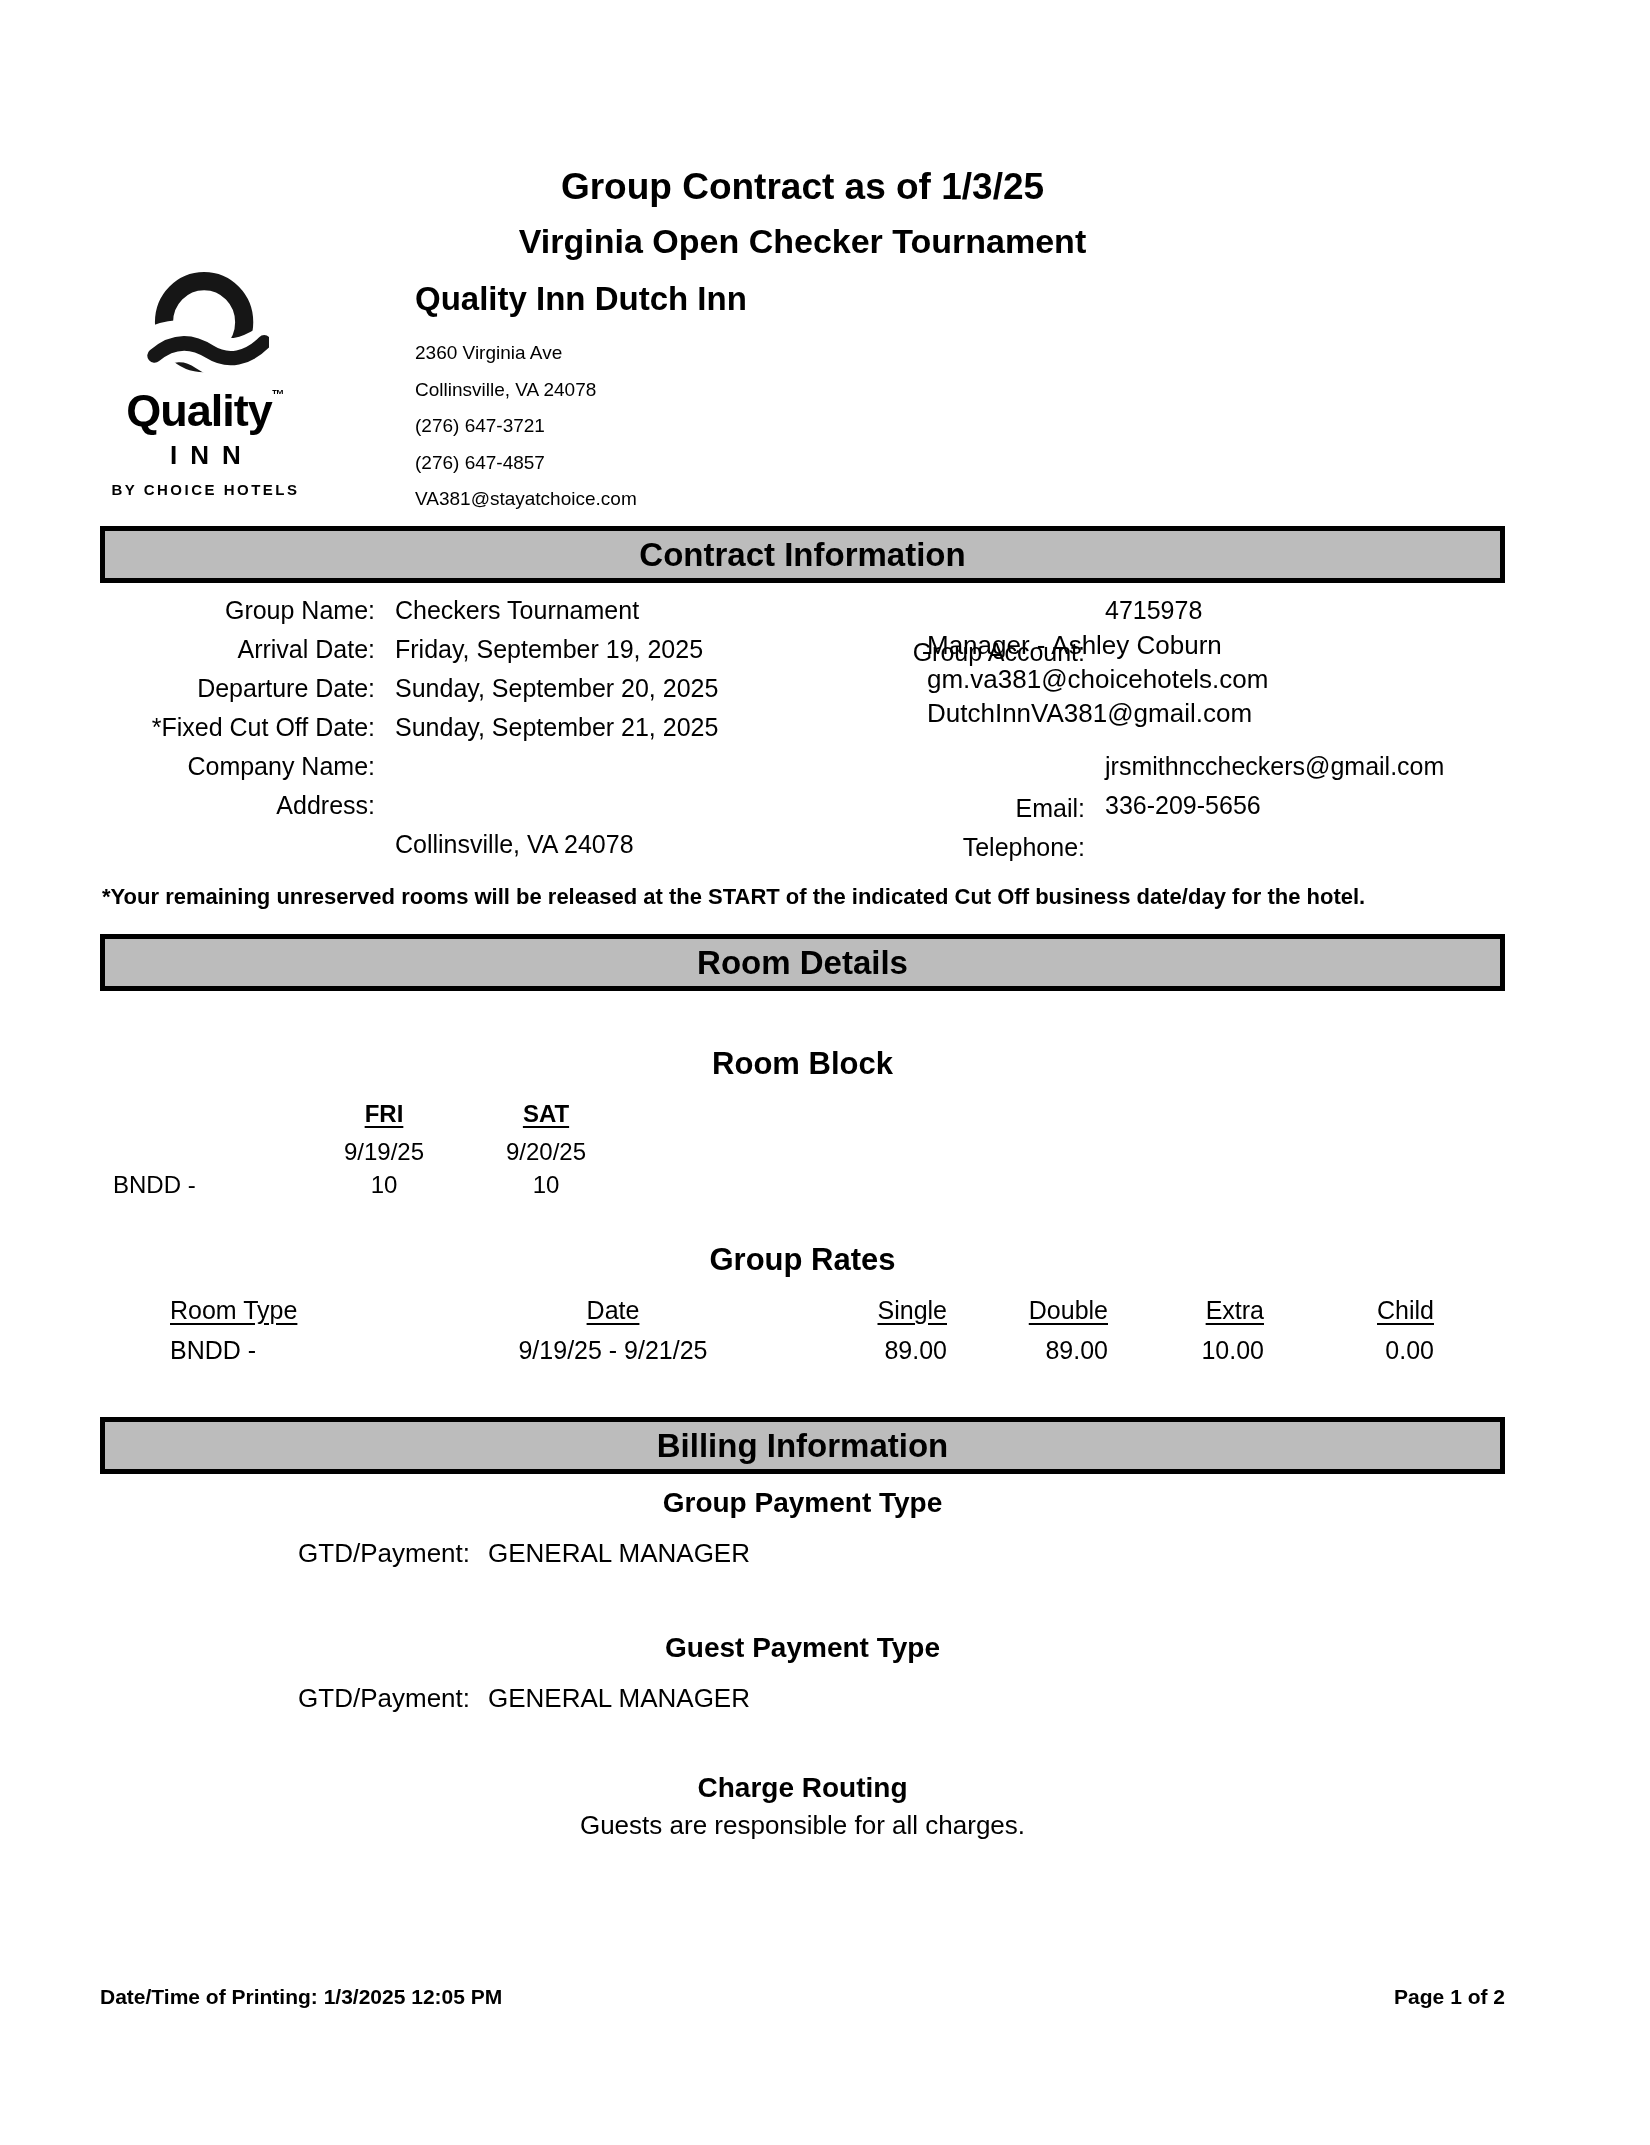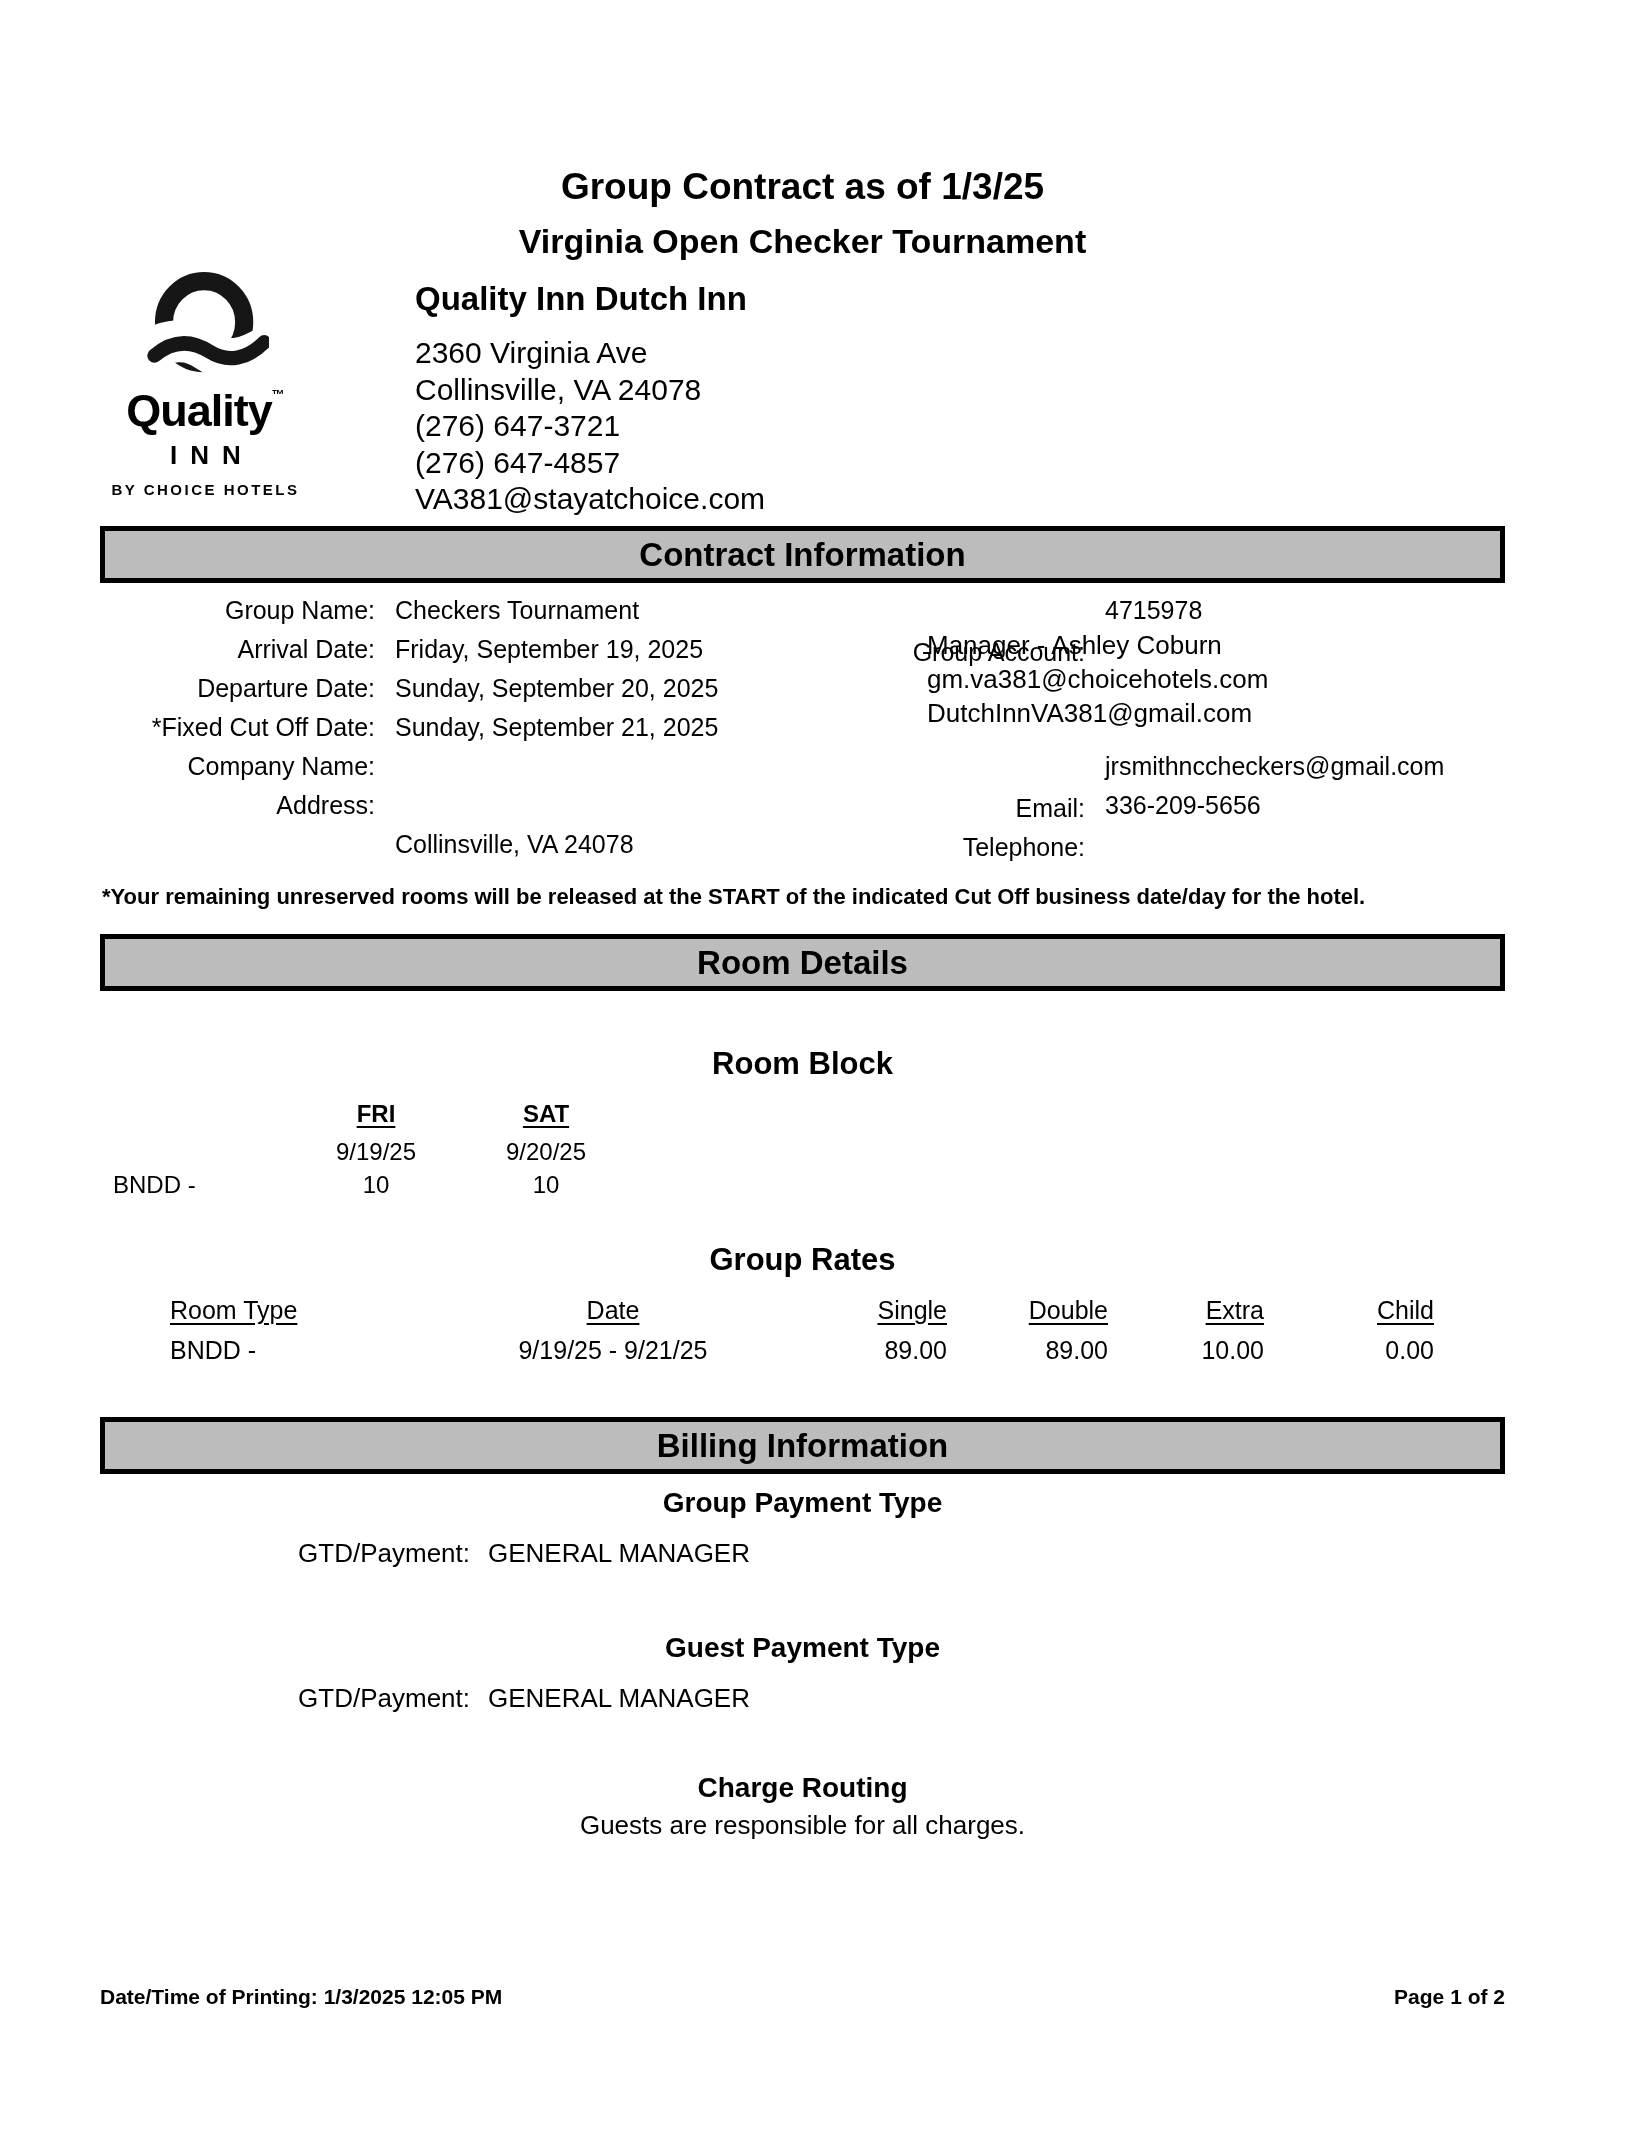--- a/index.html
+++ b/index.html
@@ -31,21 +31,21 @@
   }
   .logo svg { display: block; margin: 0 auto; }
   .logo-brand { font-size: 45px; font-weight: bold; line-height: 1.0; margin-top: 4px; letter-spacing: -1px; }
   .logo-brand .tm { font-size: 13px; vertical-align: top; letter-spacing: 0; }
   .logo-inn { font-size: 26px; font-weight: bold; letter-spacing: 13px; margin-top: 7px; text-indent: 13px; }
   .logo-tagline { font-size: 15px; font-weight: bold; letter-spacing: 2.5px; margin-top: 10px; }
 
   
   .hotel { position: absolute; top: 280px; left: 415px; width: 700px; }
   .hotel-name { font-size: 33px; font-weight: bold; margin-bottom: 17px; }
-  .hotel-line { font-size: 30px; line-height: 36.5px; }
+  .hotel-line { font-size: 19px; line-height: 36.5px; }
 
   
   .bar {
     position: absolute; left: 100px; width: 1405px; height: 57px;
     background: #bcbcbc; border: 5px solid #000000;
     display: flex; align-items: center; justify-content: center;
     font-size: 33px; font-weight: bold;
   }
   .bar-contract { top: 526px; }
   .bar-room     { top: 934px; }
@@ -66,21 +66,21 @@
     position: absolute; top: 884px; left: 102px; width: 1400px;
     font-size: 22px; font-weight: bold;
   }
 
   
   .rb-title {
     position: absolute; top: 1046px; left: 100px; width: 1405px;
     text-align: center; font-size: 31px; font-weight: bold;
   }
   .rb-cell { position: absolute; font-size: 24px; }
-  .rb-col1 { left: 314px; width: 124px; text-align: center; }
+  .rb-col1 { left: 322px; width: 124px; text-align: center; }
   .rb-col2 { left: 484px; width: 124px; text-align: center; }
   .rb-day  { top: 1100px; font-weight: bold; }
   .rb-date { top: 1138px; }
   .rb-roomtype { position: absolute; top: 1171px; left: 113px; font-size: 24px; }
   .rb-val  { top: 1171px; }
 
   
   .gr-title {
     position: absolute; top: 1242px; left: 100px; width: 1405px;
     text-align: center; font-size: 31px; font-weight: bold;

